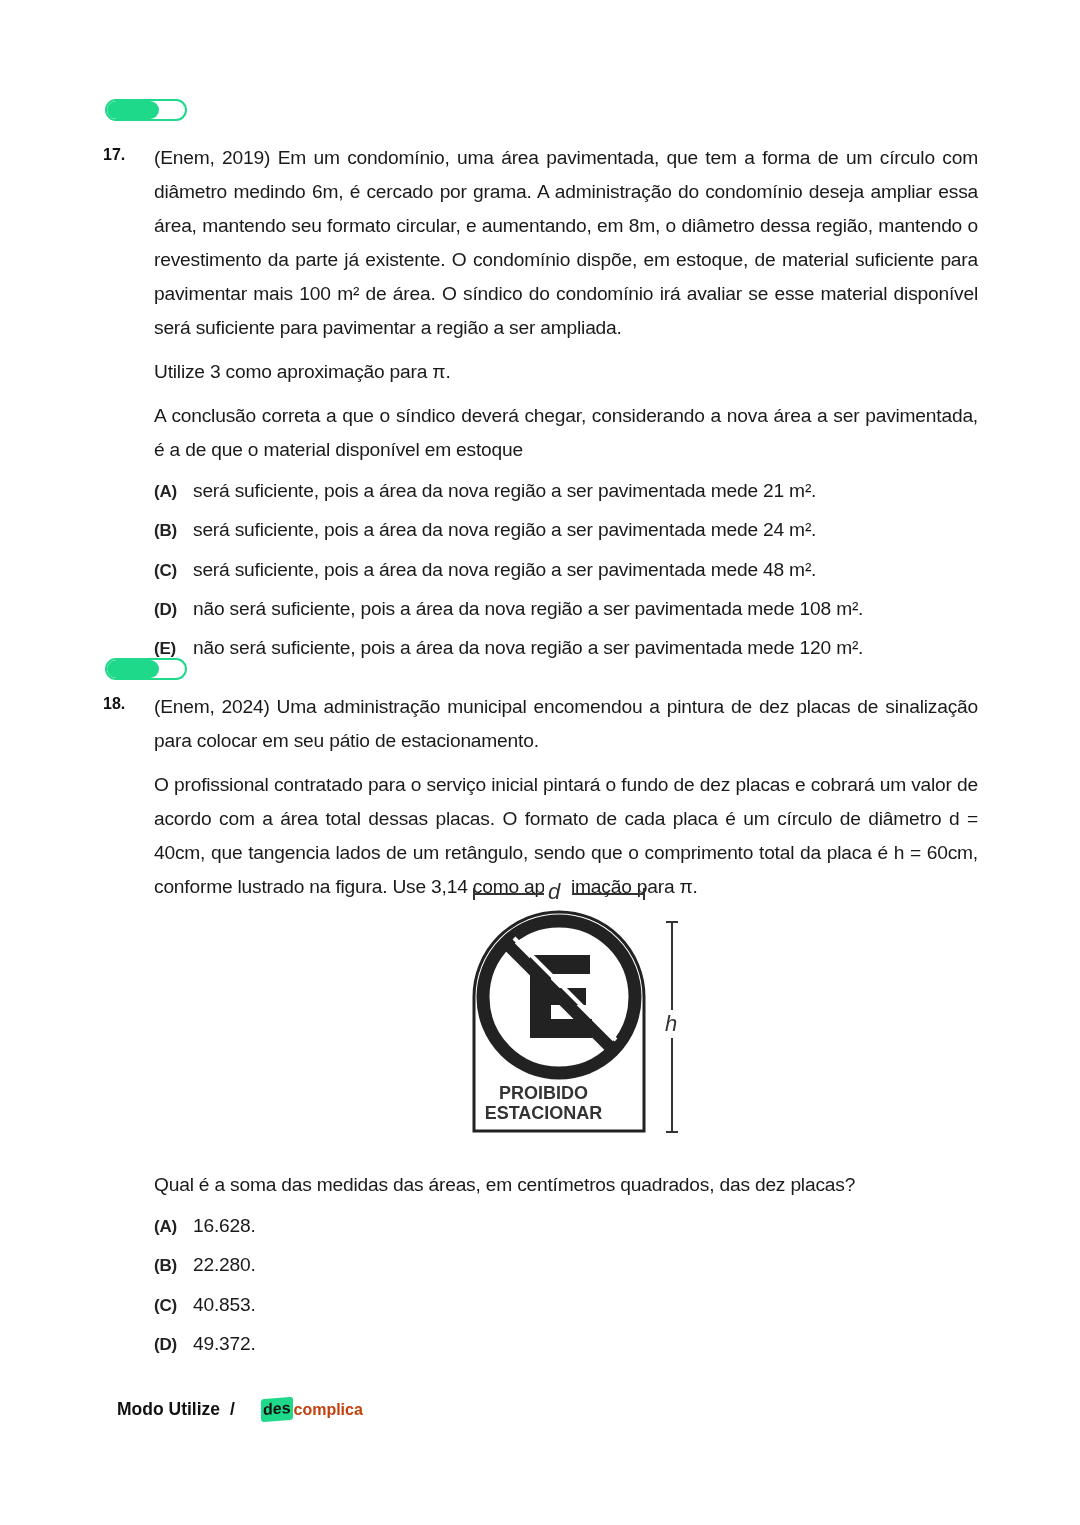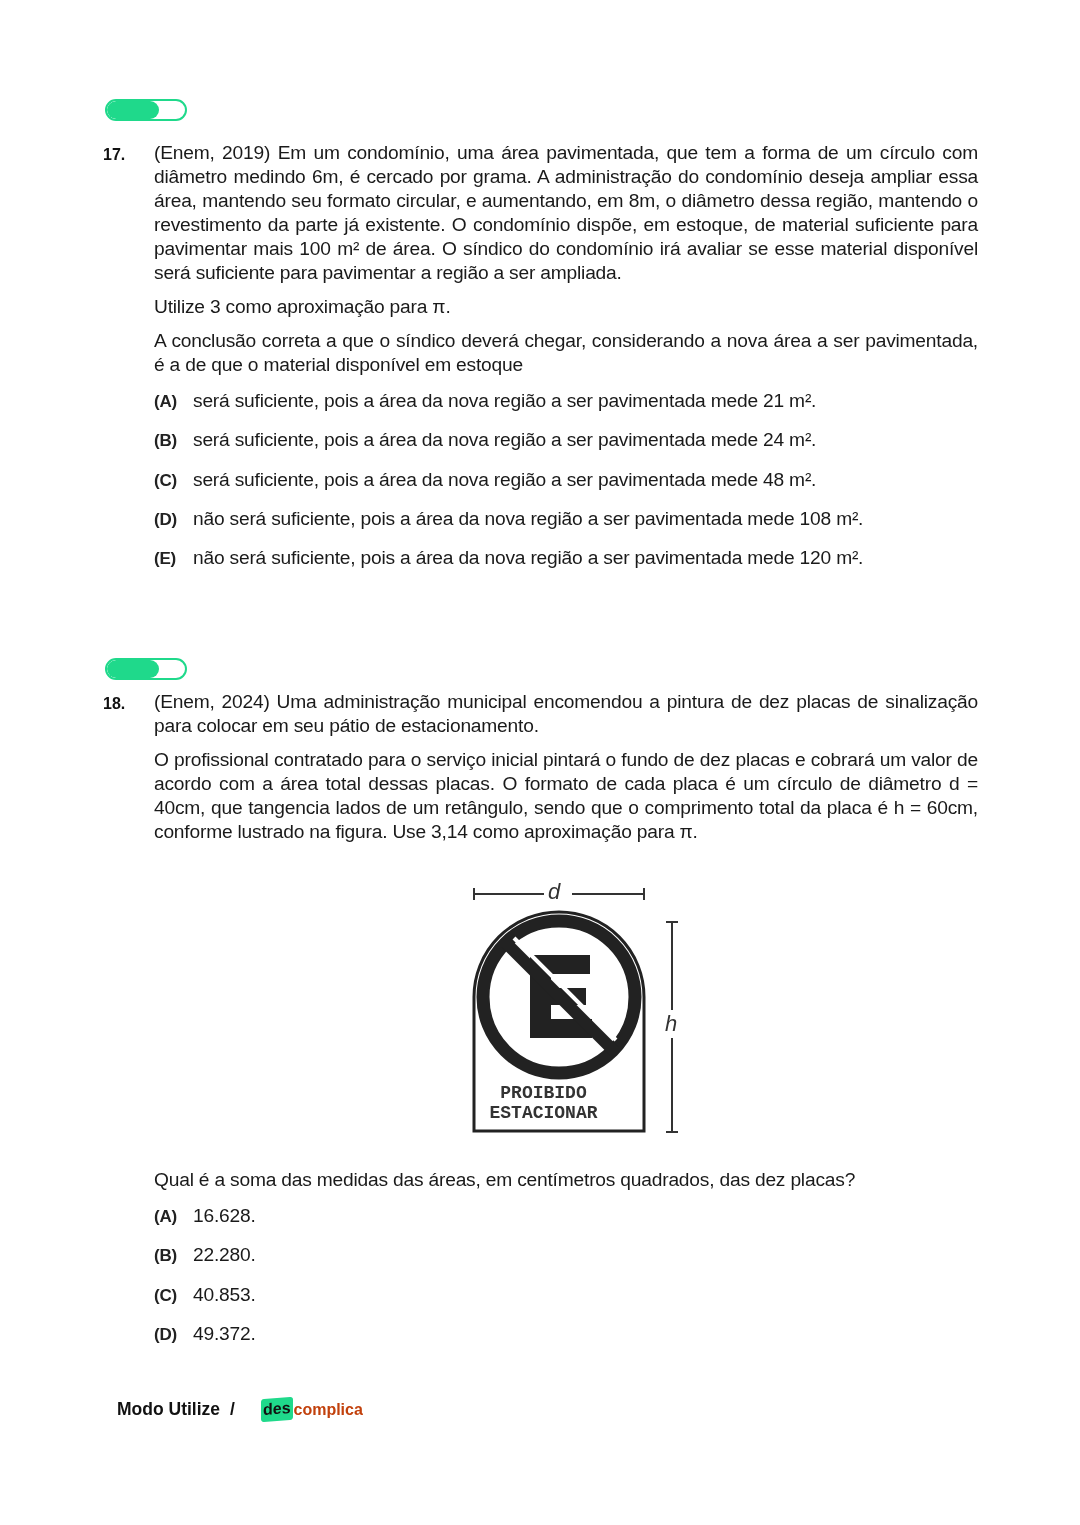--- a/index.html
+++ b/index.html
@@ -49,21 +49,21 @@
       font-size: 16px;
       line-height: 27.5px;
       color: #111;
     }
     .qbody {
       flex: 1;
     }
     p.para {
       margin: 0 0 10px 0;
       font-size: 19.2px;
-      line-height: 24px;
+      line-height: 34px;
       text-align: justify;
       letter-spacing: -0.2px;
     }
     .options {
       margin-top: 2px;
     }
     .option {
       display: flex;
       align-items: baseline;
       font-size: 19.2px;
@@ -189,21 +189,21 @@
 
     <circle cx="93" cy="117" r="76" fill="none" stroke="#222" stroke-width="13"></circle>
 
     <path d="M 64 75 L 124 75 L 124 94 L 85 94 L 85 108 L 120 108 L 120 125 L 85 125 L 85 139 L 126 139 L 126 158 L 64 158 Z" fill="#222"></path>
 
     <line x1="40" y1="63" x2="148" y2="171" stroke="#222" stroke-width="12"></line>
     <line x1="48" y1="58" x2="150" y2="160" stroke="#fff" stroke-width="4"></line>
   </svg>
   <span style="position:absolute; left:82px; top:-1px; font-size:22px; font-style:italic; color:#333;">d</span>
   <span style="position:absolute; left:199px; top:131px; font-size:22px; font-style:italic; color:#333;">h</span>
-  <div style="position:absolute; left:8px; top:203px; width:139px; text-align:center; font-weight:bold; font-size:18px; line-height:20px; color:#333;font-family:Liberation Mono, monospace;">
+  <div style="position:absolute; left:8px; top:203px; width:139px; text-align:center; font-weight:bold; font-size:18px; line-height:20px; color:#333;">
     <div>PROIBIDO</div>
     <div>ESTACIONAR</div>
   </div>
 </div>
 
 <div class="question" style="top:1168px;">
   <div class="qhead">
     <div class="qnum"></div>
     <div class="qbody">
       <p class="para">Qual é a soma das medidas das áreas, em centímetros quadrados, das dez placas?</p>

